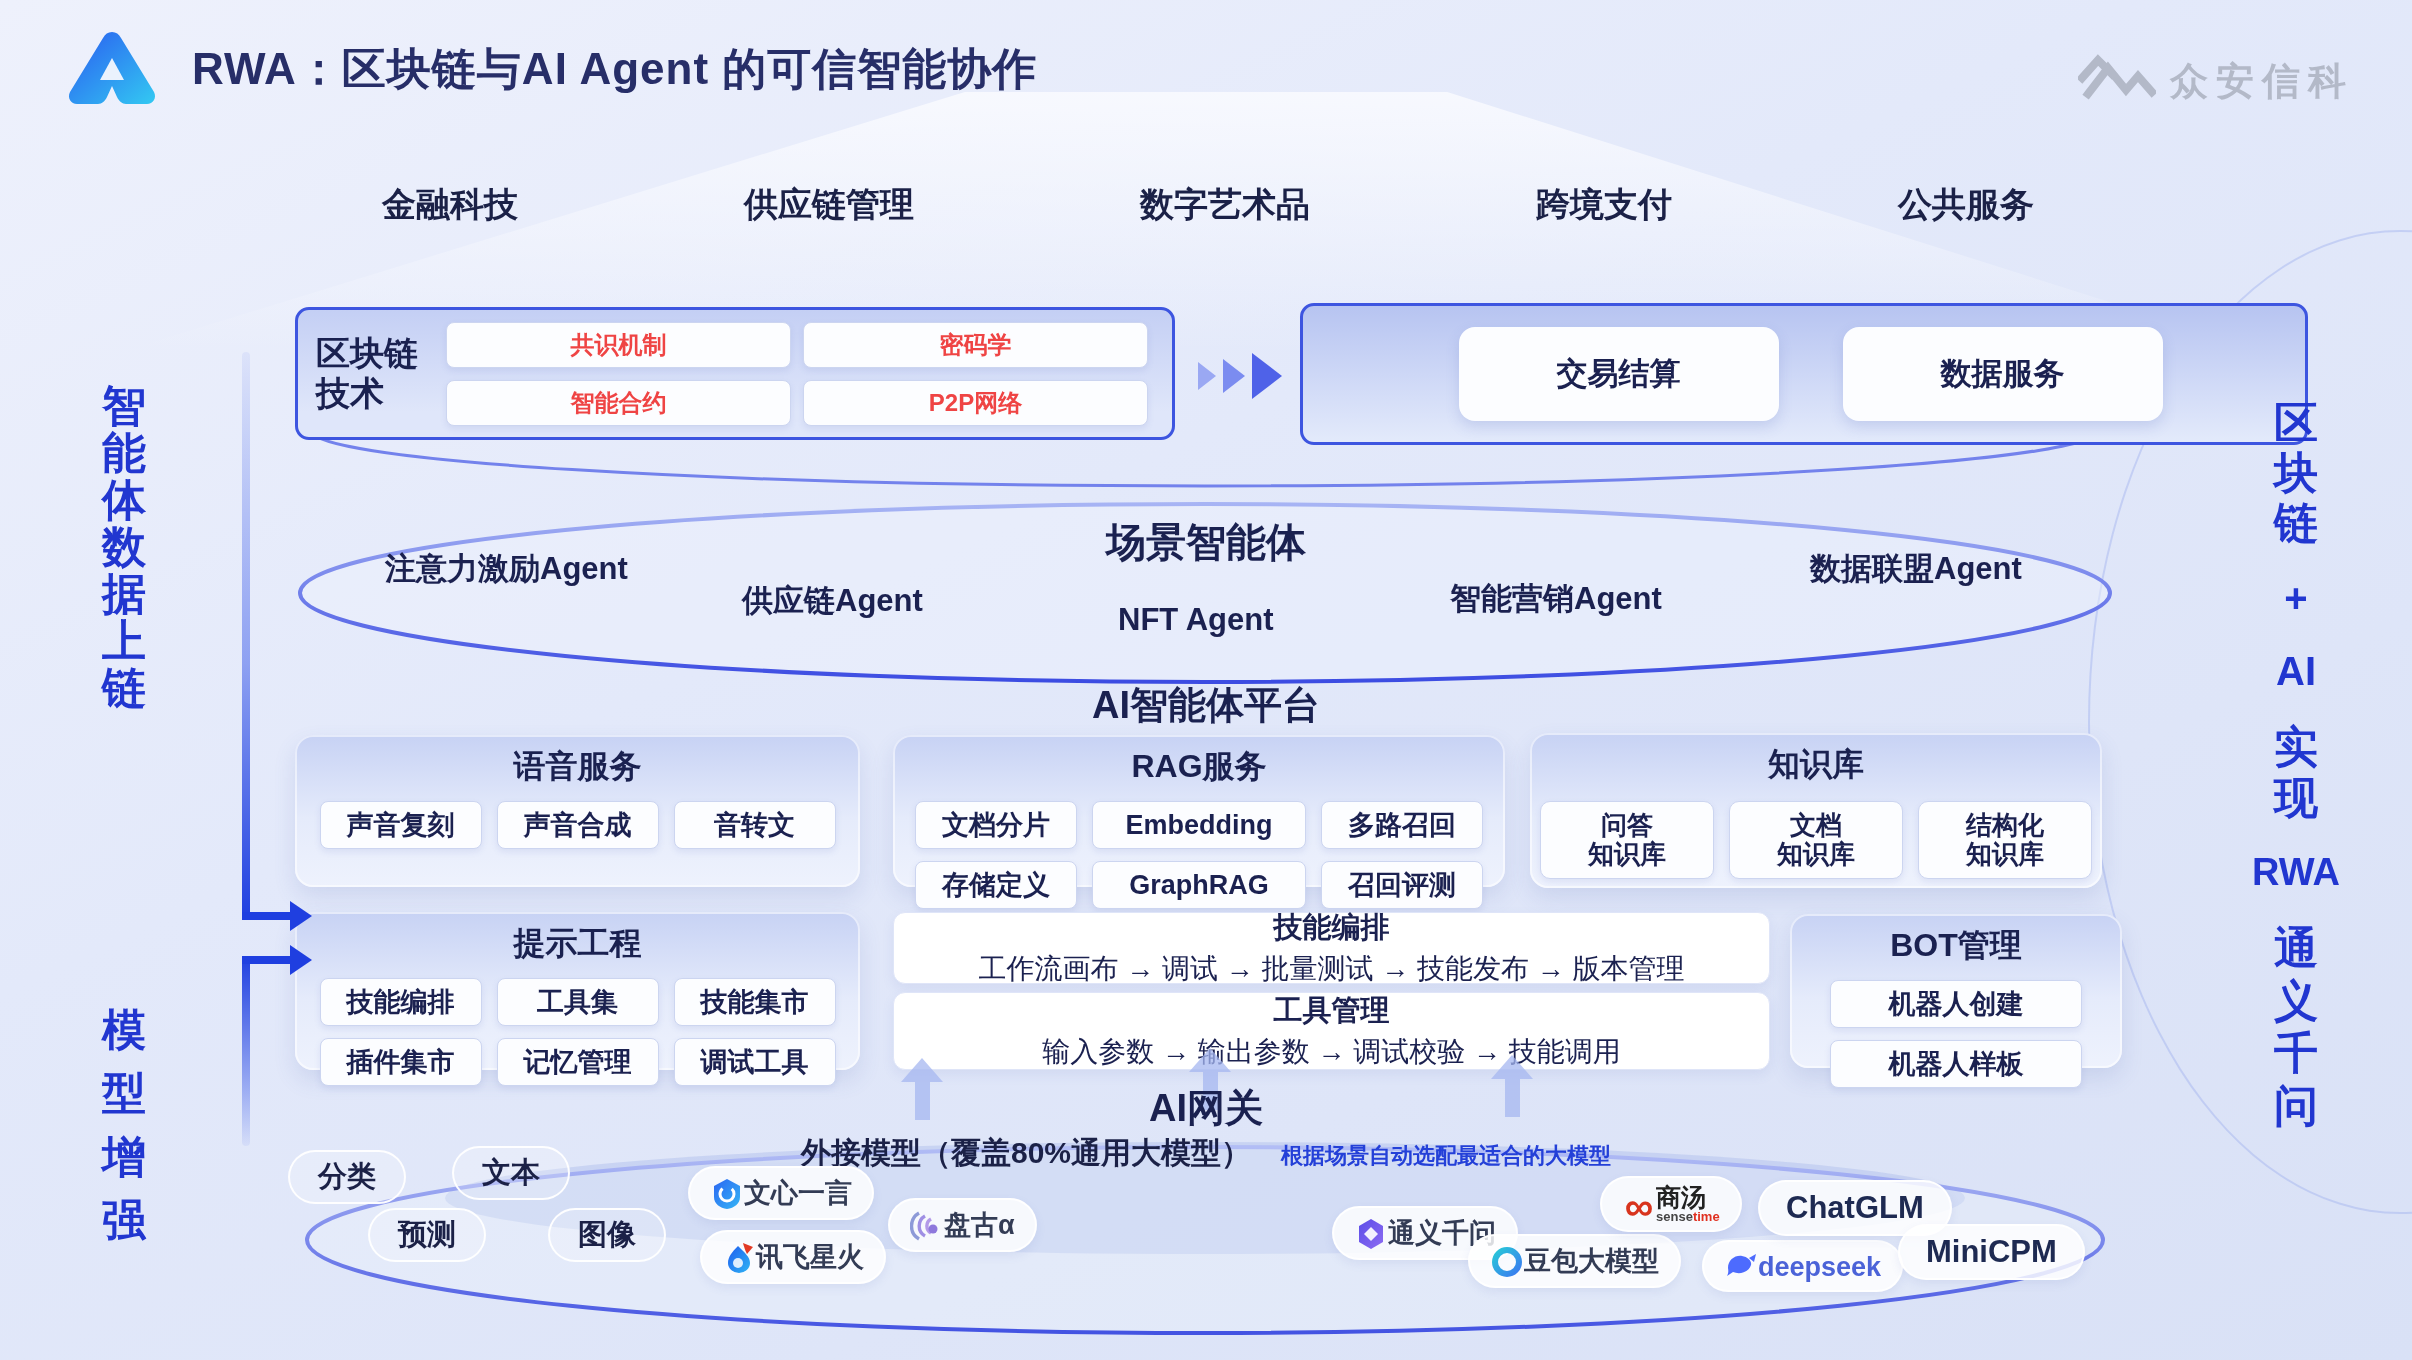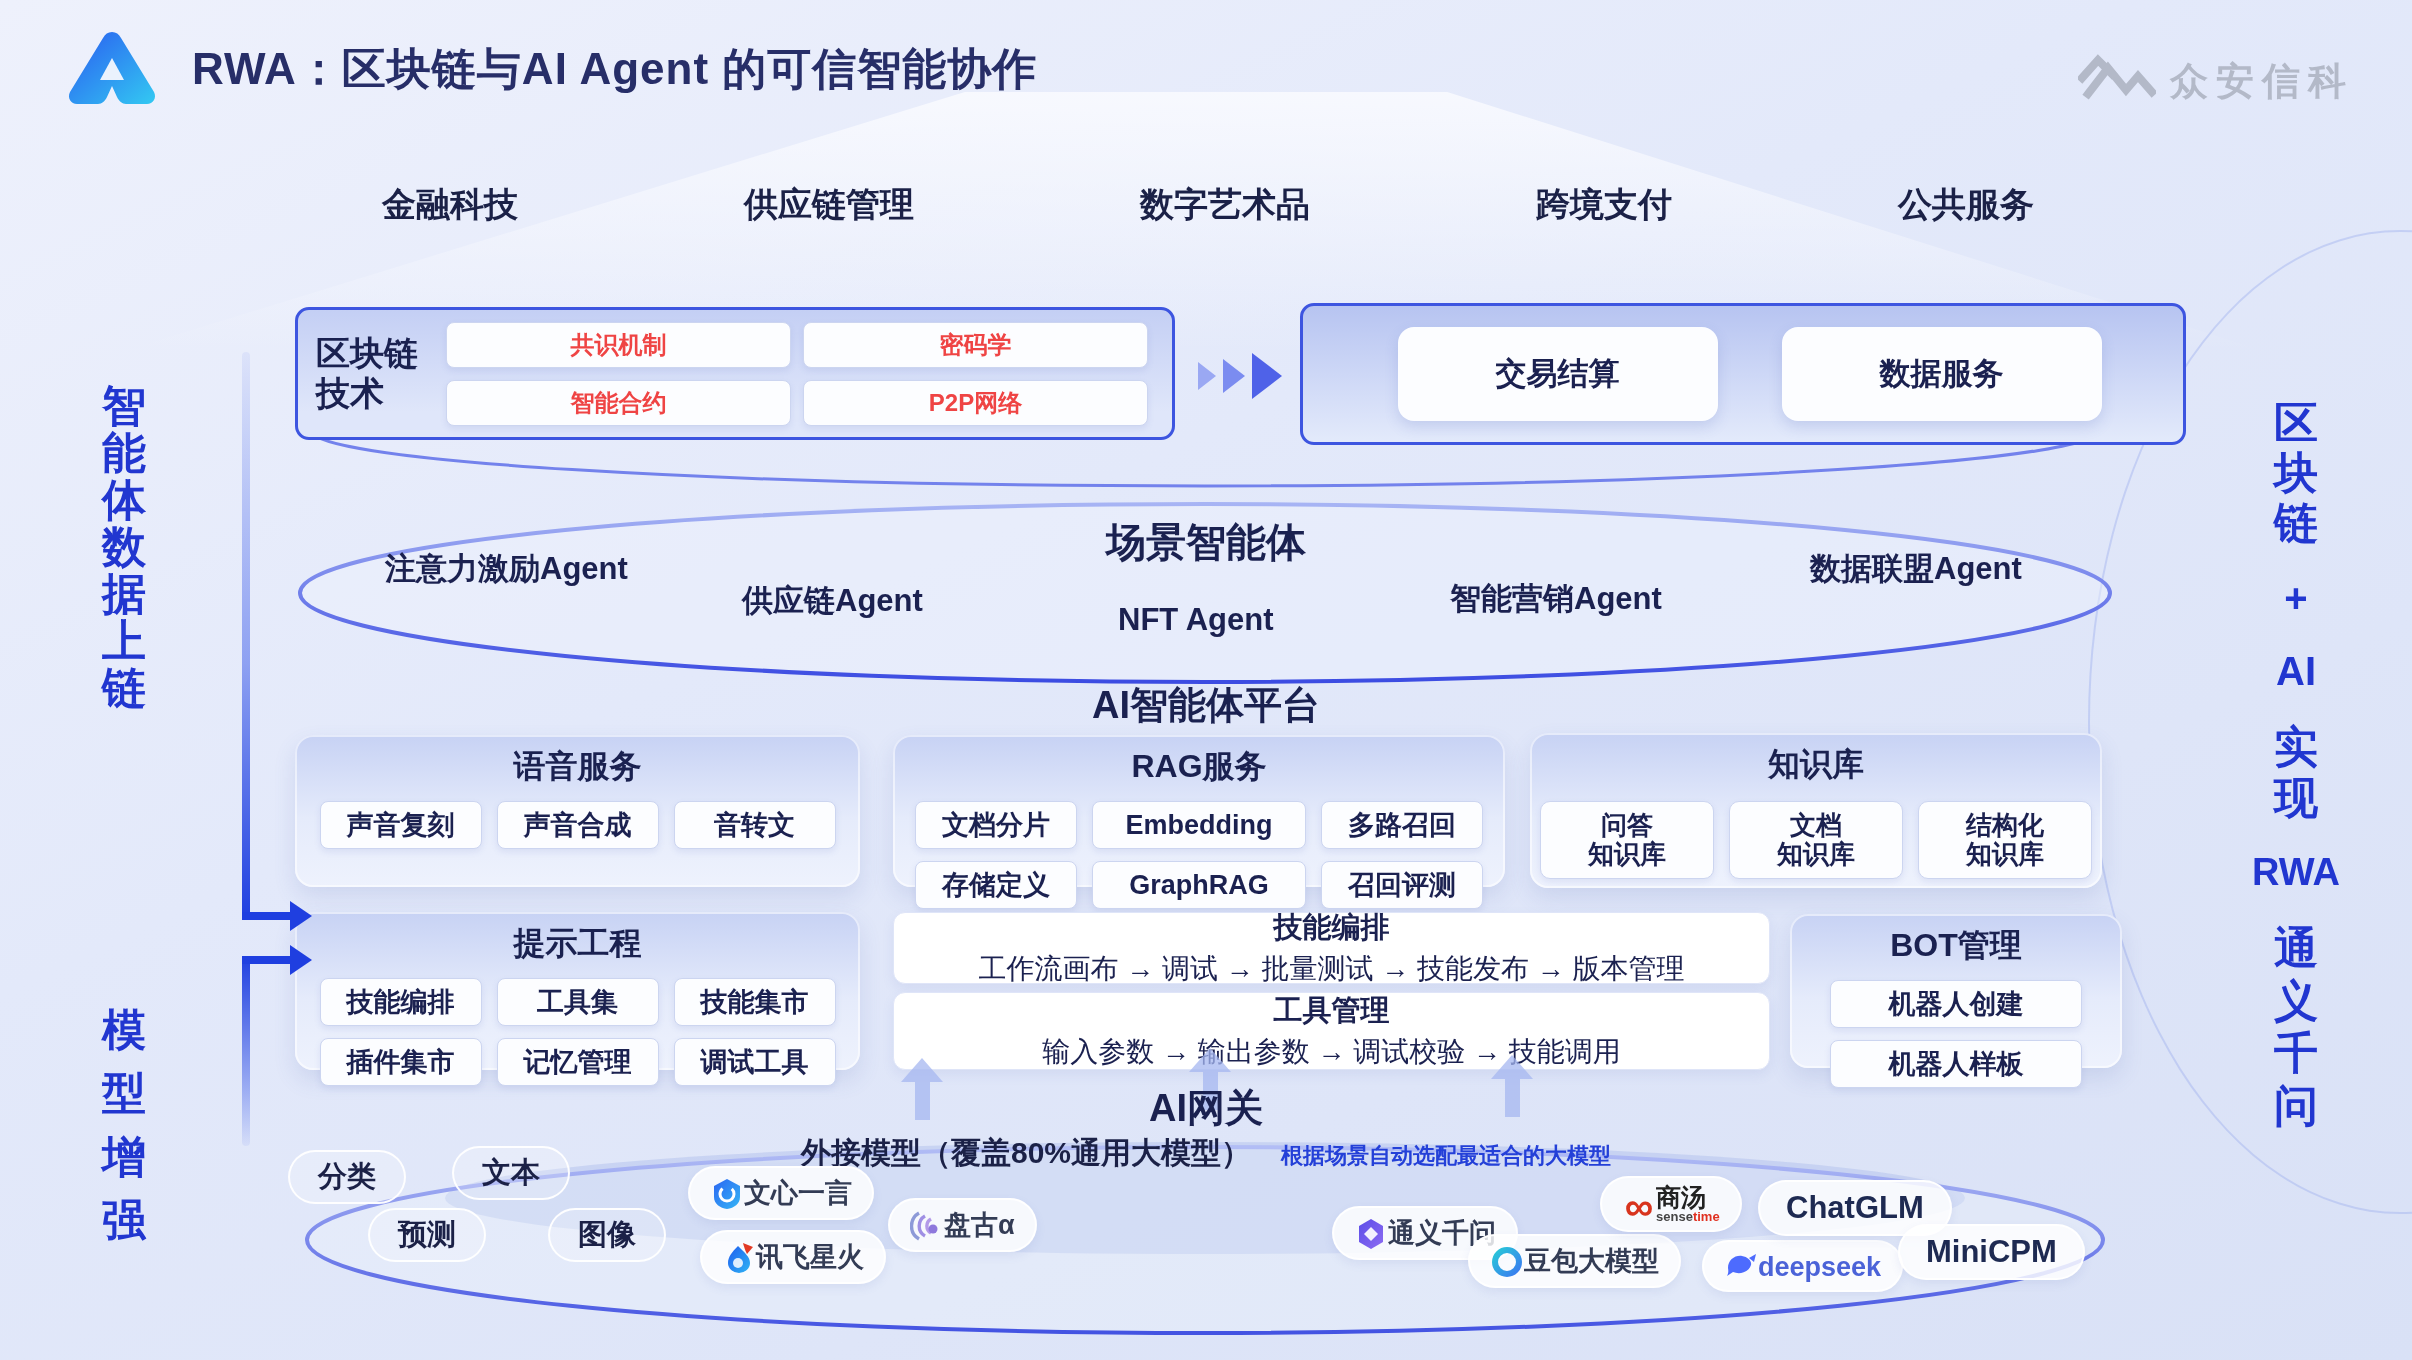--- a/index.html
+++ b/index.html
@@ -24,21 +24,21 @@
     background:linear-gradient(180deg,#c4cff4 0%,#dfe6fa 80%);display:flex;align-items:center;gap:18px;padding:0 18px;box-sizing:border-box;}
   .bc-label{width:112px;font-size:34px;font-weight:800;color:#1a2150;line-height:1.15;word-break:break-all;}
   .bc-grid{display:grid;grid-template-columns:345px 345px;grid-auto-rows:46px;gap:12px;}
   .chip{background:#fcfdff;border:1px solid #ccd5f0;border-radius:8px;display:flex;align-items:center;justify-content:center;
     font-size:24px;font-weight:700;color:#ef4444;box-shadow:0 3px 6px rgba(90,110,190,.12);}
   .chevrons{left:1198px;top:348px;width:100px;height:56px;display:flex;align-items:center;gap:7px;}
   .chev{width:0;height:0;border-top:14px solid transparent;border-bottom:14px solid transparent;}
   .chev1{border-left:18px solid #9aa8f3;}
   .chev2{border-left:22px solid #7b8cf0;border-top-width:17px;border-bottom-width:17px;}
   .chev3{border-left:30px solid #4f62e8;border-top-width:23px;border-bottom-width:23px;}
-  .bc-out{left:1300px;top:303px;width:886px;height:142px;border:3px solid #3d55e0;border-radius:14px;
+  .bc-out{left:1300px;top:303px;width:1008px;height:142px;border:3px solid #3d55e0;border-radius:14px;
     background:linear-gradient(180deg,#b7c4f1 0%,#e3eafb 100%);display:flex;align-items:center;justify-content:center;gap:64px;box-sizing:border-box;padding-left:13px;}
   .out-chip{width:320px;height:94px;background:#fcfdff;border-radius:16px;display:flex;align-items:center;justify-content:center;
     font-size:31px;font-weight:700;color:#1b2150;box-shadow:0 6px 14px rgba(80,100,190,.18);}
   
   .agents-title{left:0;top:515px;width:2412px;text-align:center;font-size:40px;font-weight:800;color:#1a2150;}
   .agent{font-size:31px;font-weight:600;color:#1b2150;}
   
   .plat-title{left:0;top:680px;width:2412px;text-align:center;font-size:38px;font-weight:800;color:#1a2150;}
   .panel{background:linear-gradient(180deg,#c7d2f4 0%,#e5ebfb 55%,#eef2fd 100%);border-radius:18px;
     box-shadow:inset 0 0 0 2px rgba(255,255,255,.55),0 10px 22px rgba(80,100,180,.14);box-sizing:border-box;}

